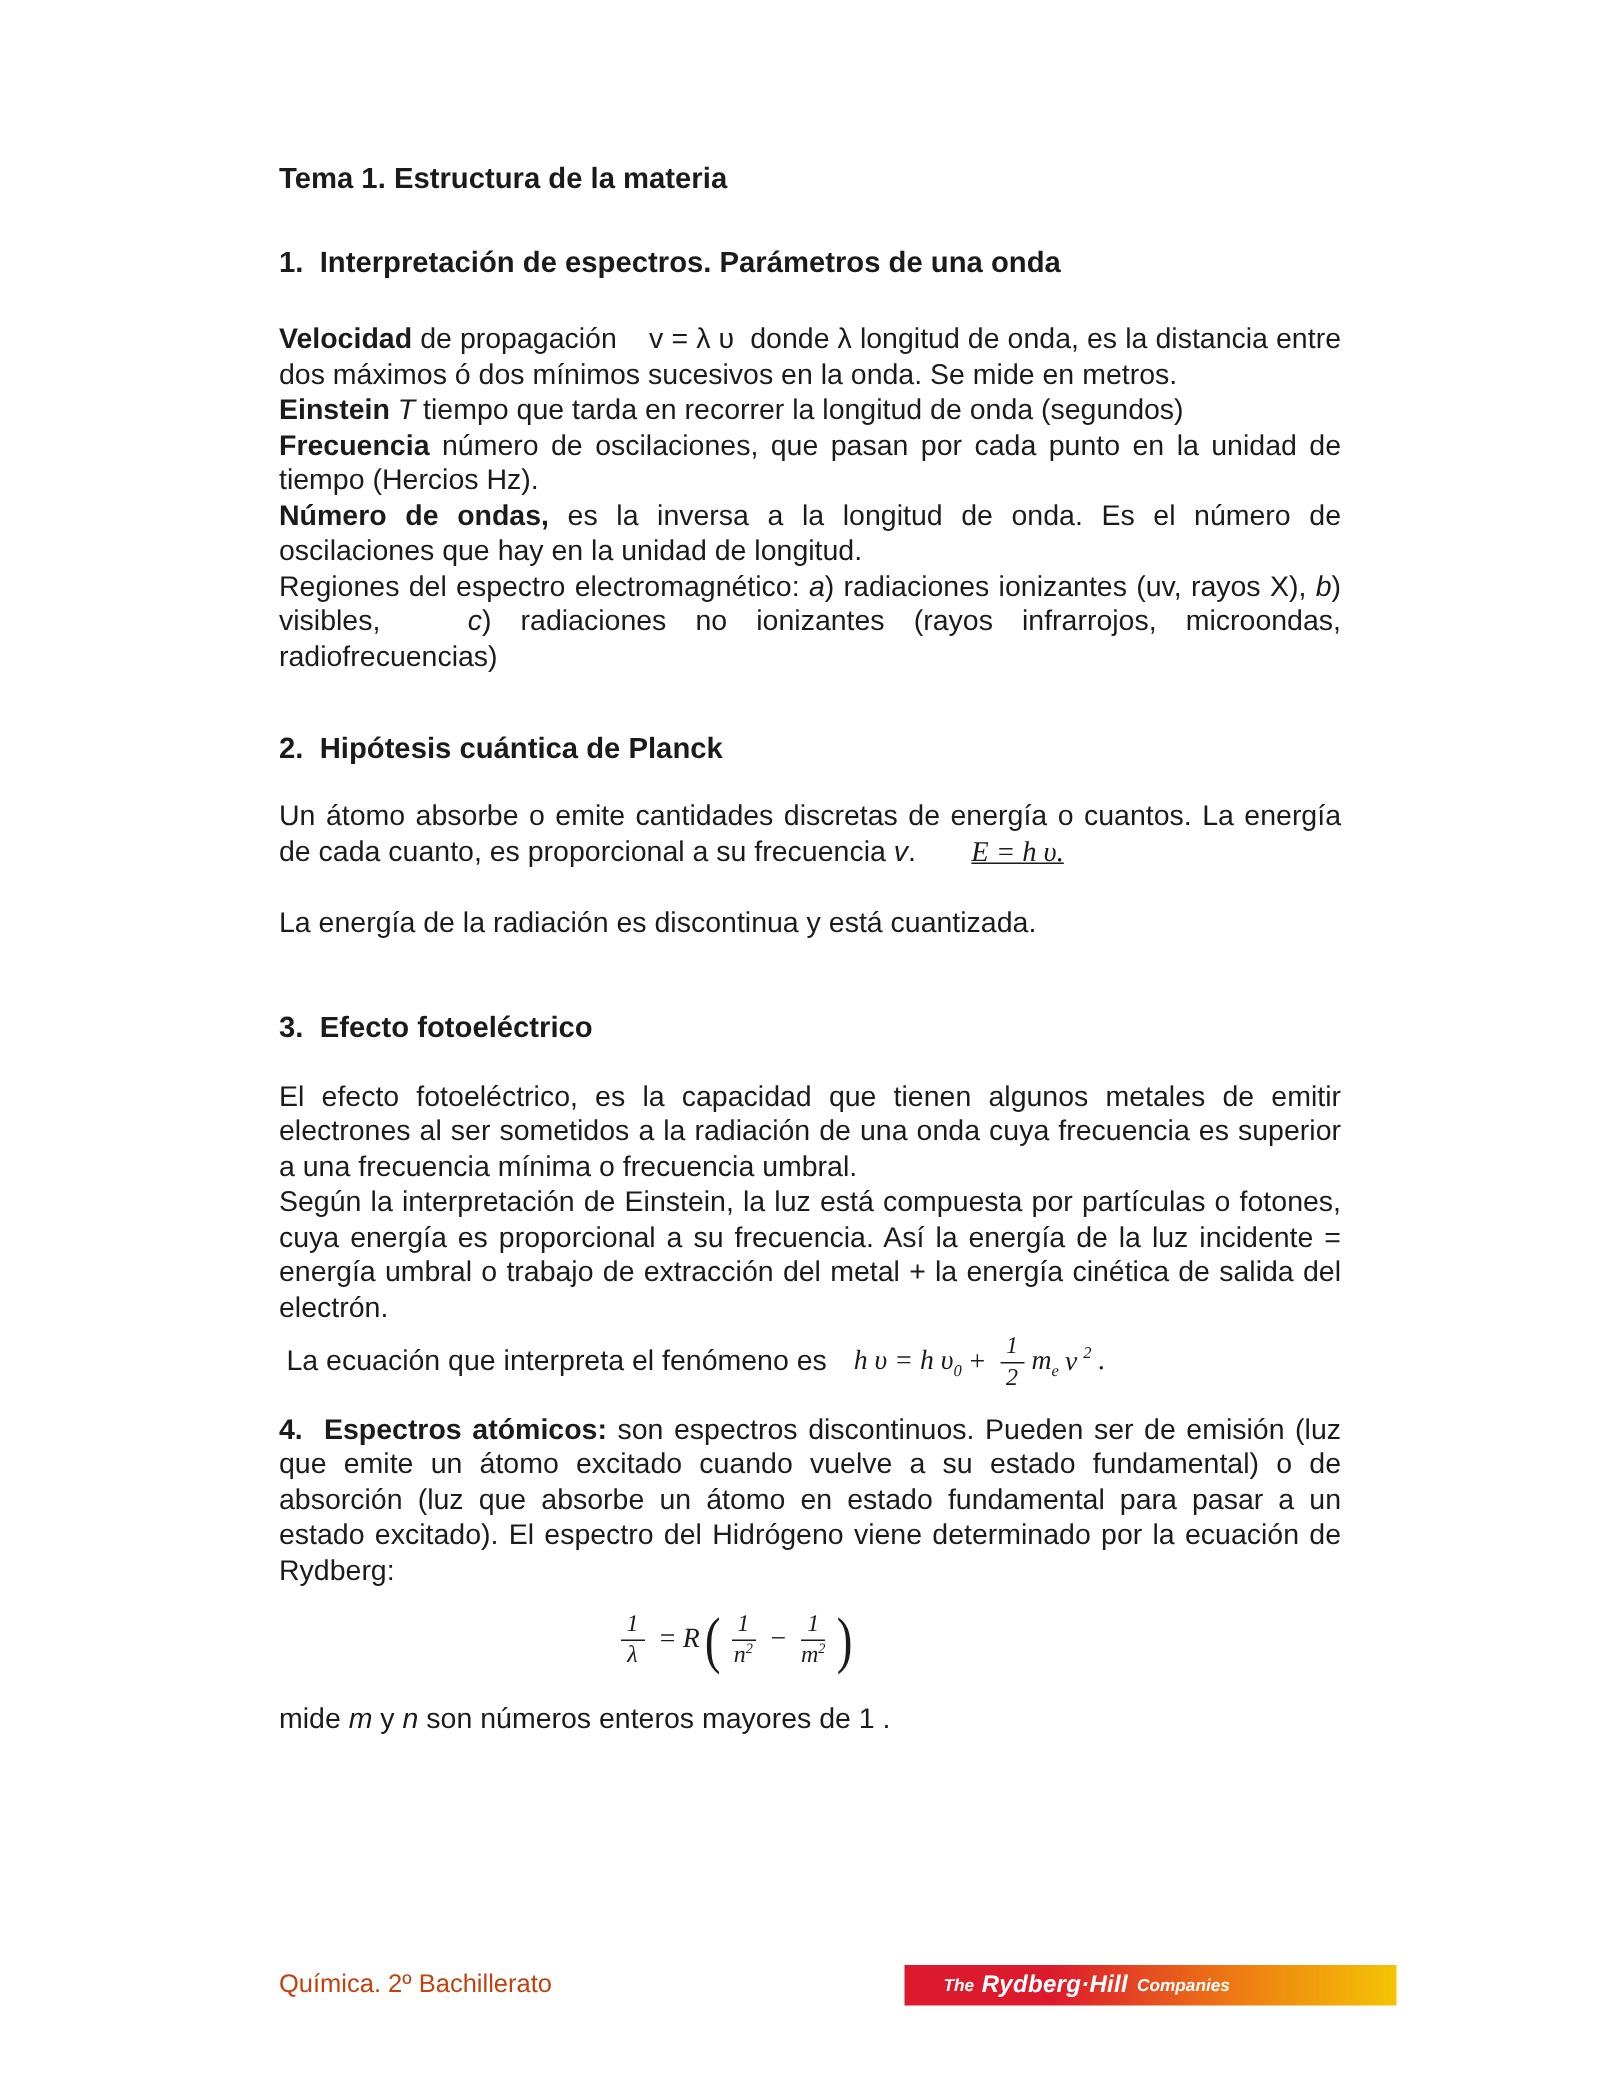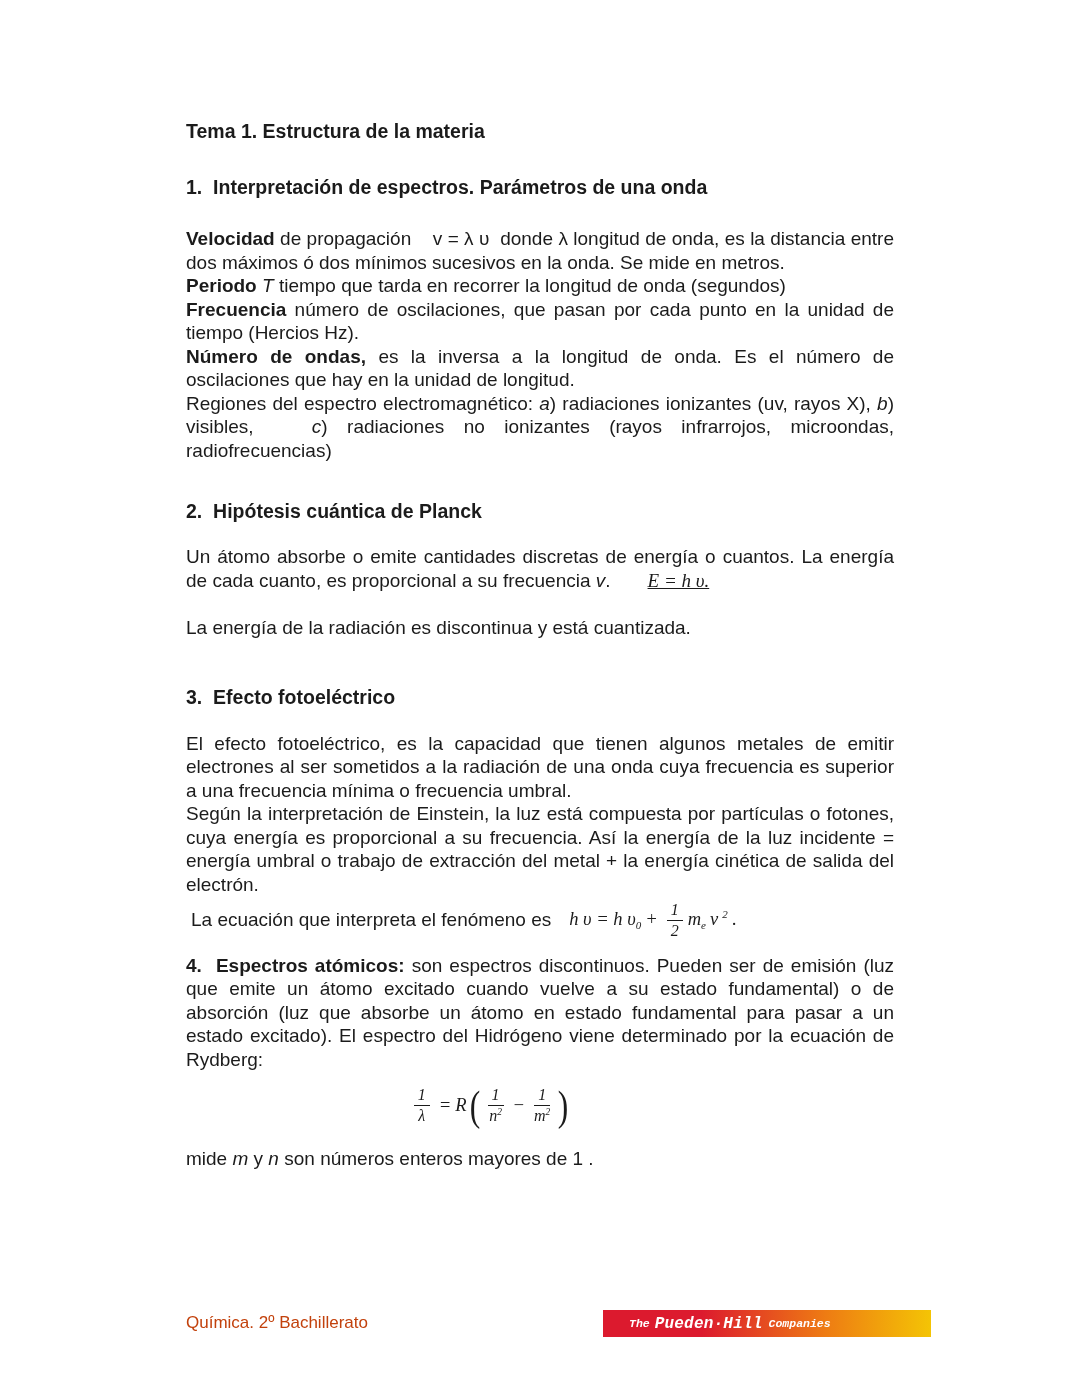--- a/index.html
+++ b/index.html
@@ -1,21 +1,21 @@
 <!DOCTYPE html>
 <html style="--logo-red: #dc1a2e; --logo-orange: #ee7c13; --logo-yellow: #f4c405; --logo-text: #ffffff;"><head>
 <meta charset="utf-8">
 <style>
   * { margin:0; padding:0; box-sizing:border-box; }
   html,body { background:#ffffff; }
   body {
     width:1080px; height:1397px; position:relative; overflow:hidden;
     font-family:"Liberation Sans", sans-serif; color:#1b1b1b;
   }
-  .page { position:absolute; left:186px; top:120px; width:708px; }
+  .page { position:absolute; left:186px; top:108px; width:708px; }
 
   .doc-title { font-size:19.5px; font-weight:700; line-height:23px; margin:0 0 33px 0; }
   .sec-heading { font-size:19.5px; font-weight:700; line-height:23px; }
 
   .para { font-size:19px; line-height:23.5px; }
   .line { text-align:justify; }
   .seg-b { font-weight:700; }
   .seg-i { font-style:italic; }
   .seg-m { font-family:"Liberation Serif", serif; font-style:italic;text-decoration:underline; }
 
@@ -46,38 +46,38 @@
                   display:flex; align-items:center; justify-content:center; }
   .rydberg { display:inline-flex; align-items:center; }
   .paren { display:inline-block; font-style:normal; font-size:42px; font-weight:400;
            line-height:0; transform:scaleX(0.75); margin:0 1px; position:relative; top:1px; }
 
   .footer-left { position:absolute; left:186px; top:1313px; font-size:17px; color:#c2410c; }
   .logo-banner {
     position:absolute; left:603px; top:1310px; width:328px; height:27px;
     background:linear-gradient(90deg, var(--logo-red) 0%, var(--logo-red) 30%, var(--logo-orange) 68%, var(--logo-yellow) 100%);
     display:flex; align-items:center; padding-left:26px;
-    color:var(--logo-text); font-style:italic;font-family:Liberation Mono, monospace;
+    color:var(--logo-text); font-style:italic;
   }
   .logo-the { font-size:11.5px; font-weight:700; margin-right:5px; }
   .logo-brand { font-size:16px; font-weight:700; letter-spacing:0.2px; margin-right:6px; }
   .logo-companies { font-size:11.5px; font-weight:700; }
 </style>
 </head>
 <body>
 
 <div class="page">
 
   <div class="doc-title">Tema 1. Estructura de la materia</div>
 
   <div class="sec s1">
     <div class="sec-heading">1.&nbsp; Interpretación de espectros. Parámetros de una onda</div>
     <div class="para">
         <div class="line"><span class="seg-b">Velocidad</span><span> de propagación&nbsp;&nbsp;&nbsp; v = λ υ&nbsp; donde λ longitud de onda, es la distancia entre dos máximos ó dos mínimos sucesivos en la onda. Se mide en metros.</span></div>
-        <div class="line"><span class="seg-b">Periodo</span><span> </span><span class="seg-i">T</span><span> tiempo que tarda en recorrer la longitud de onda (segundos)</span></div>
+        <div class="line"><span class="seg-b">Einstein</span><span> </span><span class="seg-i">T</span><span> tiempo que tarda en recorrer la longitud de onda (segundos)</span></div>
         <div class="line"><span class="seg-b">Frecuencia</span><span> número de oscilaciones, que pasan por cada punto en la unidad de tiempo (Hercios Hz).</span></div>
         <div class="line"><span class="seg-b">Número de ondas,</span><span> es la inversa a la longitud de onda. Es el número de oscilaciones que hay en la unidad de longitud.</span></div>
         <div class="line"><span>Regiones del espectro electromagnético: </span><span class="seg-i">a</span><span>) radiaciones ionizantes (uv, rayos X), </span><span class="seg-i">b</span><span>) visibles,&nbsp;&nbsp; </span><span class="seg-i">c</span><span>) radiaciones no ionizantes (rayos infrarrojos, microondas, radiofrecuencias)</span></div>
       </div>
   </div>
 
   <div class="sec s2">
     <div class="sec-heading">2.&nbsp; Hipótesis cuántica de Planck</div>
     <div class="para">
         <div class="line"><span>Un átomo absorbe o emite cantidades discretas de energía o cuantos. La energía de cada cuanto, es proporcional a su frecuencia </span><span class="seg-i">v</span><span>.&nbsp;&nbsp;&nbsp;&nbsp;&nbsp;&nbsp; </span><span class="seg-m">E = h υ.</span></div>
@@ -131,15 +131,15 @@
         <div class="line"><span>mide </span><span class="seg-i">m</span><span> y </span><span class="seg-i">n</span><span> son números enteros mayores de 1 .</span></div>
       </div>
   </div>
 
 </div>
 
 <div class="footer-left">Química. 2º Bachillerato</div>
 
 <div class="logo-banner">
   <span class="logo-the">The</span>
-  <span class="logo-brand">Pueden·Hill</span>
+  <span class="logo-brand">Rydberg·Hill</span>
   <span class="logo-companies">Companies</span>
 </div>
 
 </body></html>

